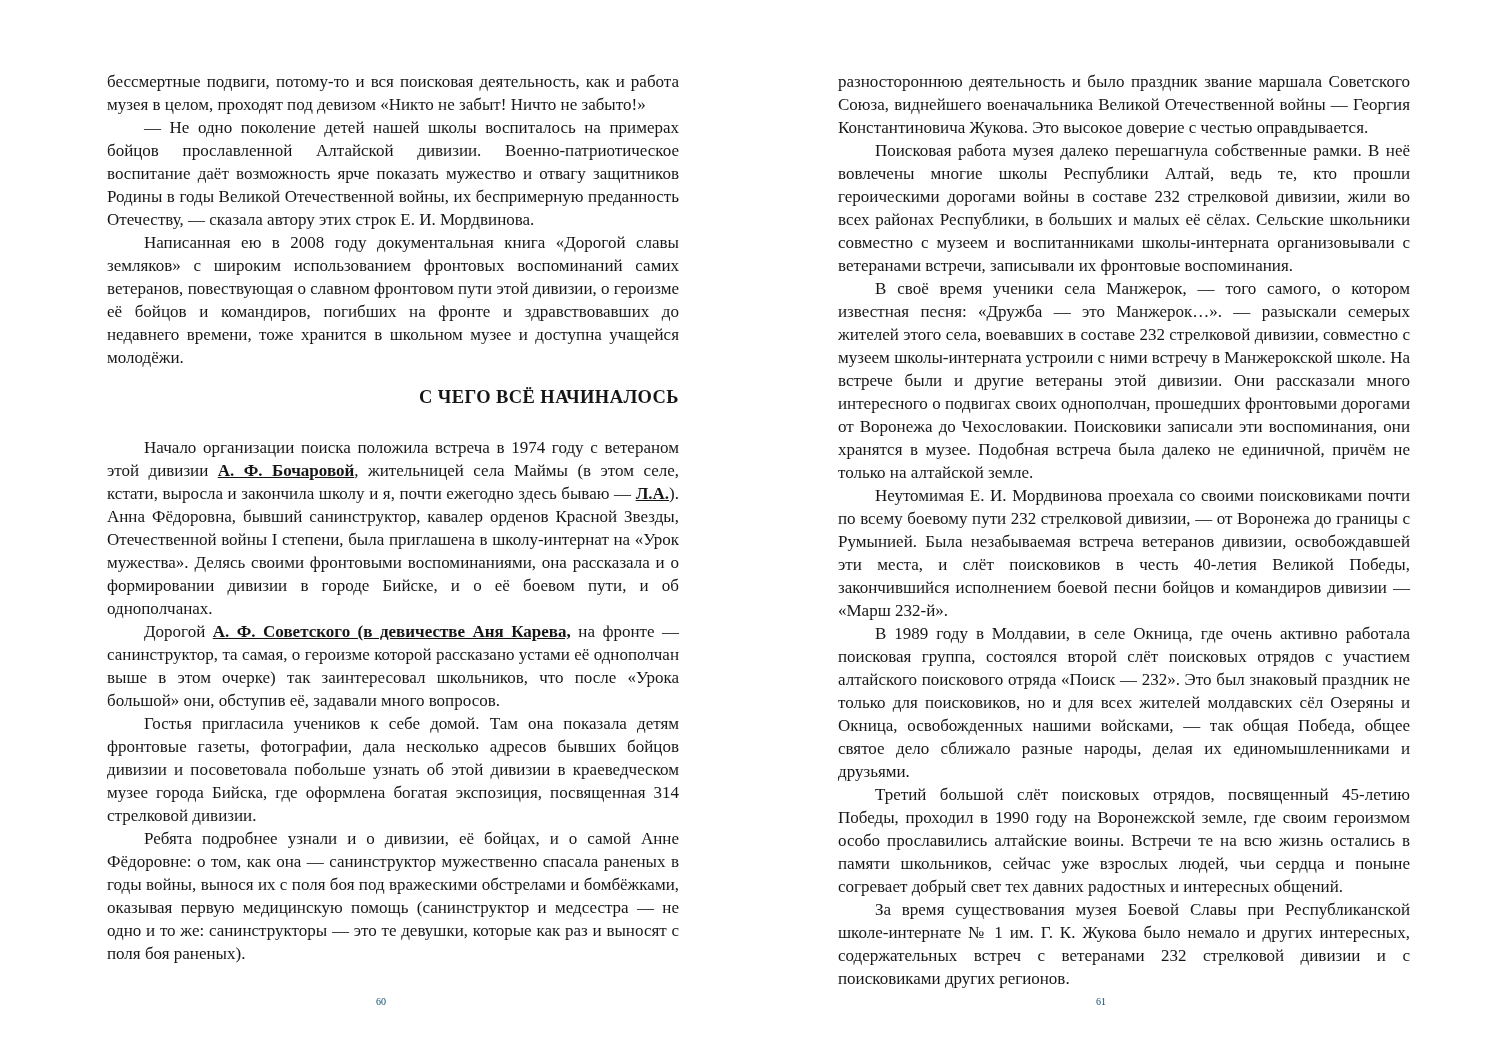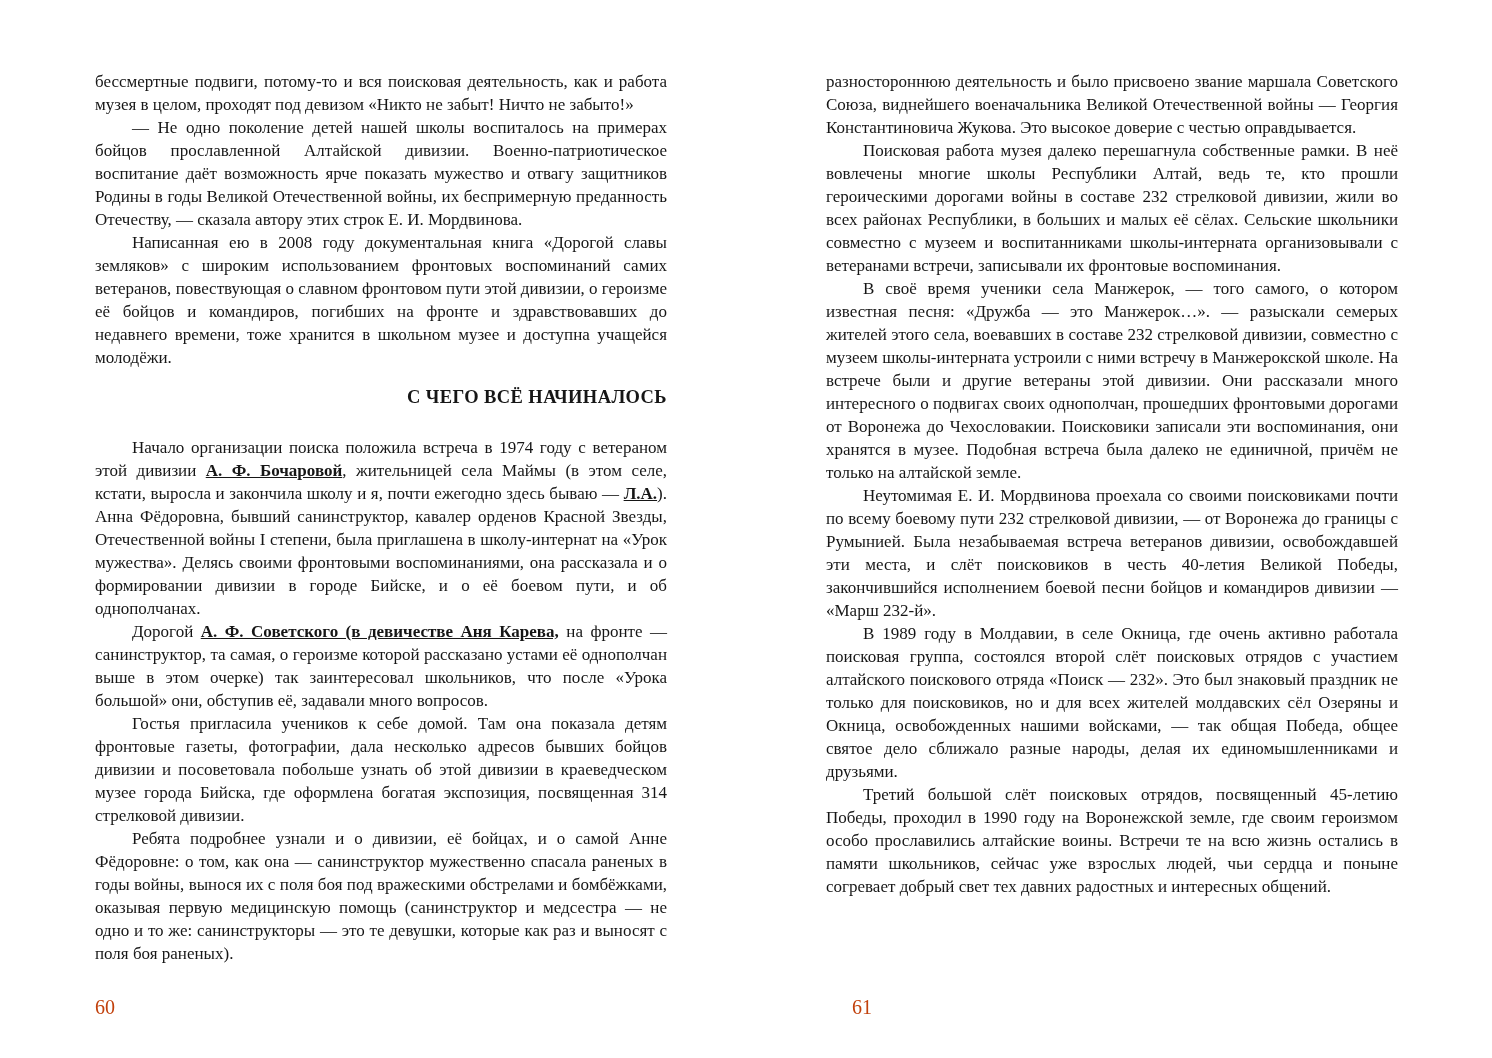--- a/index.html
+++ b/index.html
@@ -13,62 +13,65 @@
     font-family: "Liberation Serif", "DejaVu Serif", serif;
     color: #161616;
   }
   .text-col {
     position: absolute;
     top: 70px;
     width: 572px;
     text-align: justify;
     font-size: 17px;
     line-height: 23px;
+    margin-left: 12px;
   }
   #col-left  { left: 95px; }
   #col-right { left: 826px; }
   p.para { margin: 0; padding: 0; }
   p.para.indent { text-indent: 37px; }
   .bold { font-weight: bold; text-decoration: underline; }
   h2.section-heading {
     font-size: 18.5px;
     line-height: 24px;
     font-weight: bold;
     text-align: right;
     text-indent: 0;
     letter-spacing: 0.4px;
     margin: 16px 0 27px 0;
   }
   .page-number {
     position: absolute;
     top: 996px;
     width: 572px;
-    font-size: 20px;
-    color: #c2410c;
+    text-align: center;
+    font-size: 10px;
+    color: #0c4a6e;
   }
   #num-left  { left: 95px; }
-  #num-right { left: 852px; }
+  #num-right { left: 815px; }
 </style>
 </head>
 <body>
 
 <div>
   <div class="text-col" id="col-left">
       <p class="para"><span>бессмертные подвиги, потому-то и вся поисковая деятельность, как и работа музея в целом, проходят под девизом «Никто не забыт! Ничто не забыто!»</span></p>
       <p class="para indent"><span>— Не одно поколение детей нашей школы воспиталось на примерах бойцов прославленной Алтайской дивизии. Военно-патриотическое воспитание даёт возможность ярче показать мужество и отвагу защитников Родины в годы Великой Отечественной войны, их беспримерную преданность Отечеству, — сказала автору этих строк Е. И. Мордвинова.</span></p>
       <p class="para indent"><span>Написанная ею в 2008 году документальная книга «Дорогой славы земляков» с широким использованием фронтовых воспоминаний самих ветеранов, повествующая о славном фронтовом пути этой дивизии, о героизме её бойцов и командиров, погибших на фронте и здравствовавших до недавнего времени, тоже хранится в школьном музее и доступна учащейся молодёжи.</span></p>
       <h2 class="section-heading">С ЧЕГО ВСЁ НАЧИНАЛОСЬ</h2>
       <p class="para indent"><span>Начало организации поиска положила встреча в 1974 году с ветераном этой дивизии </span><span class="bold">А. Ф. Бочаровой</span><span>, жительницей села Маймы (в этом селе, кстати, выросла и закончила школу и я, почти ежегодно здесь бываю — </span><span class="bold">Л.А.</span><span>). Анна Фёдоровна, бывший санинструктор, кавалер орденов Красной Звезды, Отечественной войны I степени, была приглашена в школу-интернат на «Урок мужества». Делясь своими фронтовыми воспоминаниями, она рассказала и о формировании дивизии в городе Бийске, и о её боевом пути, и об однополчанах.</span></p>
       <p class="para indent"><span>Дорогой </span><span class="bold">А. Ф. Советского (в девичестве Аня Карева,</span><span> на фронте — санинструктор, та самая, о героизме которой рассказано устами её однополчан выше в этом очерке) так заинтересовал школьников, что после «Урока большой» они, обступив её, задавали много вопросов.</span></p>
       <p class="para indent"><span>Гостья пригласила учеников к себе домой. Там она показала детям фронтовые газеты, фотографии, дала несколько адресов бывших бойцов дивизии и посоветовала побольше узнать об этой дивизии в краеведческом музее города Бийска, где оформлена богатая экспозиция, посвященная 314 стрелковой дивизии.</span></p>
       <p class="para indent"><span>Ребята подробнее узнали и о дивизии, её бойцах, и о самой Анне Фёдоровне: о том, как она — санинструктор мужественно спасала раненых в годы войны, вынося их с поля боя под вражескими обстрелами и бомбёжками, оказывая первую медицинскую помощь (санинструктор и медсестра — не одно и то же: санинструкторы — это те девушки, которые как раз и выносят с поля боя раненых).</span></p>
     </div>
   <div class="text-col" id="col-right">
-      <p class="para"><span>разностороннюю деятельность и было присвоено звание маршала Советского Союза, виднейшего военачальника Великой Отечественной войны — Георгия Константиновича Жукова. Это высокое доверие с честью оправдывается.</span></p>
+      <p class="para"><span>разностороннюю деятельность и было праздник звание маршала Советского Союза, виднейшего военачальника Великой Отечественной войны — Георгия Константиновича Жукова. Это высокое доверие с честью оправдывается.</span></p>
       <p class="para indent"><span>Поисковая работа музея далеко перешагнула собственные рамки. В неё вовлечены многие школы Республики Алтай, ведь те, кто прошли героическими дорогами войны в составе 232 стрелковой дивизии, жили во всех районах Республики, в больших и малых её сёлах. Сельские школьники совместно с музеем и воспитанниками школы-интерната организовывали с ветеранами встречи, записывали их фронтовые воспоминания.</span></p>
       <p class="para indent"><span>В своё время ученики села Манжерок, — того самого, о котором известная песня: «Дружба — это Манжерок…». — разыскали семерых жителей этого села, воевавших в составе 232 стрелковой дивизии, совместно с музеем школы-интерната устроили с ними встречу в Манжерокской школе. На встрече были и другие ветераны этой дивизии. Они рассказали много интересного о подвигах своих однополчан, прошедших фронтовыми дорогами от Воронежа до Чехословакии. Поисковики записали эти воспоминания, они хранятся в музее. Подобная встреча была далеко не единичной, причём не только на алтайской земле.</span></p>
       <p class="para indent"><span>Неутомимая Е. И. Мордвинова проехала со своими поисковиками почти по всему боевому пути 232 стрелковой дивизии, — от Воронежа до границы с Румынией. Была незабываемая встреча ветеранов дивизии, освобождавшей эти места, и слёт поисковиков в честь 40-летия Великой Победы, закончившийся исполнением боевой песни бойцов и командиров дивизии — «Марш 232-й».</span></p>
       <p class="para indent"><span>В 1989 году в Молдавии, в селе Окница, где очень активно работала поисковая группа, состоялся второй слёт поисковых отрядов с участием алтайского поискового отряда «Поиск — 232». Это был знаковый праздник не только для поисковиков, но и для всех жителей молдавских сёл Озеряны и Окница, освобожденных нашими войсками, — так общая Победа, общее святое дело сближало разные народы, делая их единомышленниками и друзьями.</span></p>
       <p class="para indent"><span>Третий большой слёт поисковых отрядов, посвященный 45-летию Победы, проходил в 1990 году на Воронежской земле, где своим героизмом особо прославились алтайские воины. Встречи те на всю жизнь остались в памяти школьников, сейчас уже взрослых людей, чьи сердца и поныне согревает добрый свет тех давних радостных и интересных общений.</span></p>
+      <p class="para indent"><span>За время существования музея Боевой Славы при Республиканской школе-интернате № 1 им. Г. К. Жукова было немало и других интересных, содержательных встреч с ветеранами 232 стрелковой дивизии и с поисковиками других регионов.</span></p>
     </div>
   <div class="page-number" id="num-left">60</div>
   <div class="page-number" id="num-right">61</div>
 </div>
 
 </body></html>

